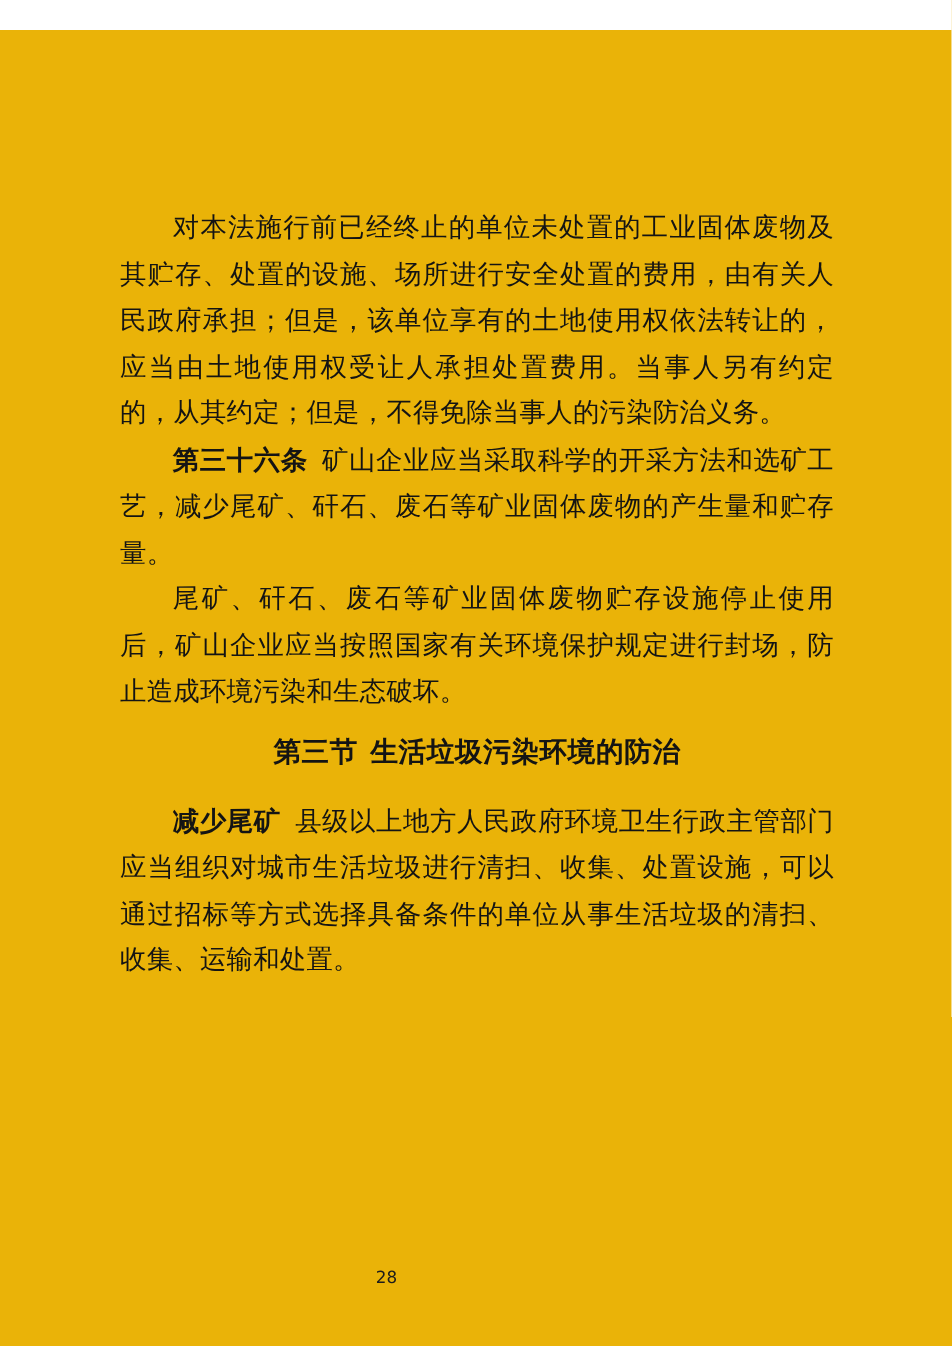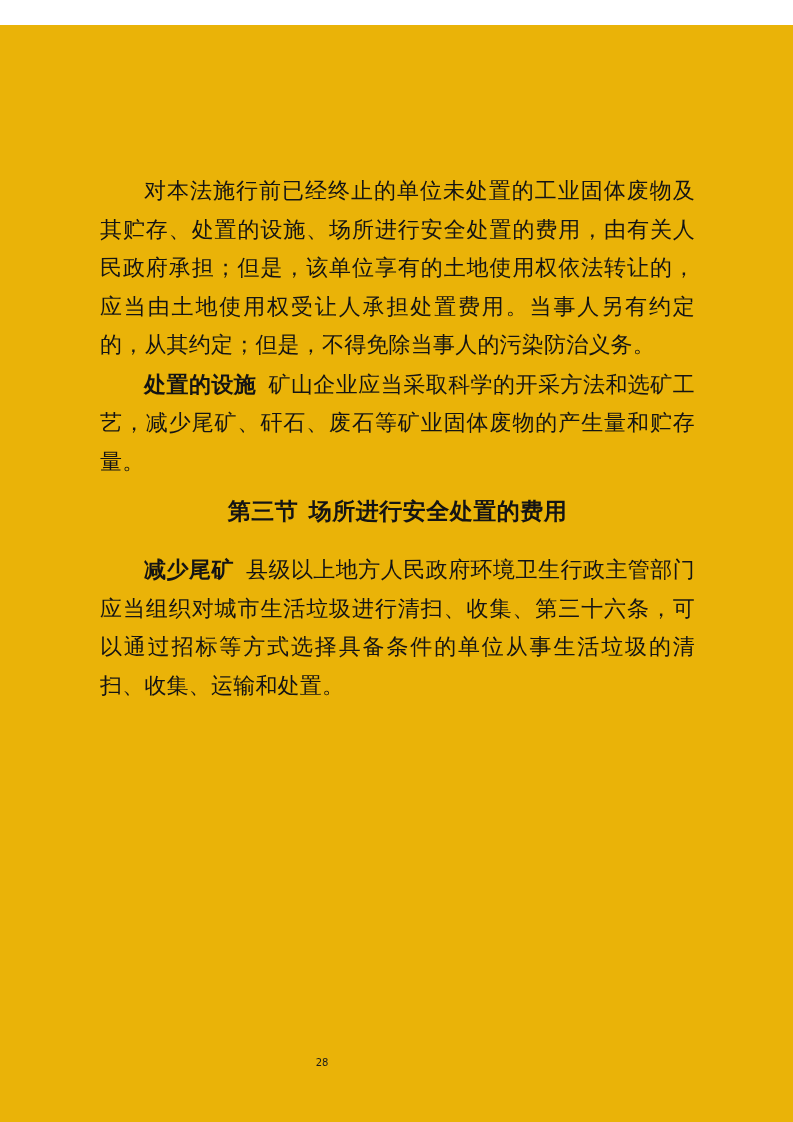--- a/index.html
+++ b/index.html
@@ -56,39 +56,40 @@
     .section-heading .sec-num {
       margin-right: 0.45em;
     }
     .page-number {
       position: absolute;
       left: 0;
       top: 1032px;
       width: 644px;
       text-align: center;
       font-family: "DejaVu Sans", "Liberation Sans", sans-serif;
-      font-size: 10px;
+      font-size: 14px;
       color: #1c1c1c;
     }
   </style>
 </head>
 <body>
 
 <div class="page">
 
   <div class="text-block">
 
     <p class="para"><span>对本法施行前已经终止的单位未处置的工业固体废物及其贮存、处置的设施、场所进行安全处置的费用，由有关人民政府承担；但是，该单位享有的土地使用权依法转让的，应当由土地使用权受让人承担处置费用。当事人另有约定的，从其约定；但是，不得免除当事人的污染防治义务。</span></p>
 
-    <p class="para"><span class="lead">处置的设施</span><span>矿山企业应当采取科学的开采方法和选矿工艺，减少尾矿、矸石、废石等矿业固体废物的产生量和贮存量。</span></p>
+    <p class="para"><span class="lead">第三十六条</span><span>矿山企业应当采取科学的开采方法和选矿工艺，减少尾矿、矸石、废石等矿业固体废物的产生量和贮存量。</span></p>
+
+    <p class="para"><span>尾矿、矸石、废石等矿业固体废物贮存设施停止使用后，矿山企业应当按照国家有关环境保护规定进行封场，防止造成环境污染和生态破坏。</span></p>
 
 
-
-    <h2 class="section-heading"><span class="sec-num">第三节</span><span>场所进行安全处置的费用</span></h2>
+    <h2 class="section-heading"><span class="sec-num">第三节</span><span>生活垃圾污染环境的防治</span></h2>
 
 
-    <p class="para"><span class="lead">减少尾矿</span><span>县级以上地方人民政府环境卫生行政主管部门应当组织对城市生活垃圾进行清扫、收集、第三十六条，可以通过招标等方式选择具备条件的单位从事生活垃圾的清扫、收集、运输和处置。</span></p>
+    <p class="para"><span class="lead">减少尾矿</span><span>县级以上地方人民政府环境卫生行政主管部门应当组织对城市生活垃圾进行清扫、收集、处置设施，可以通过招标等方式选择具备条件的单位从事生活垃圾的清扫、收集、运输和处置。</span></p>
 
   </div>
 
   <div class="page-number">28</div>
 
 </div>
 
 </body></html>

